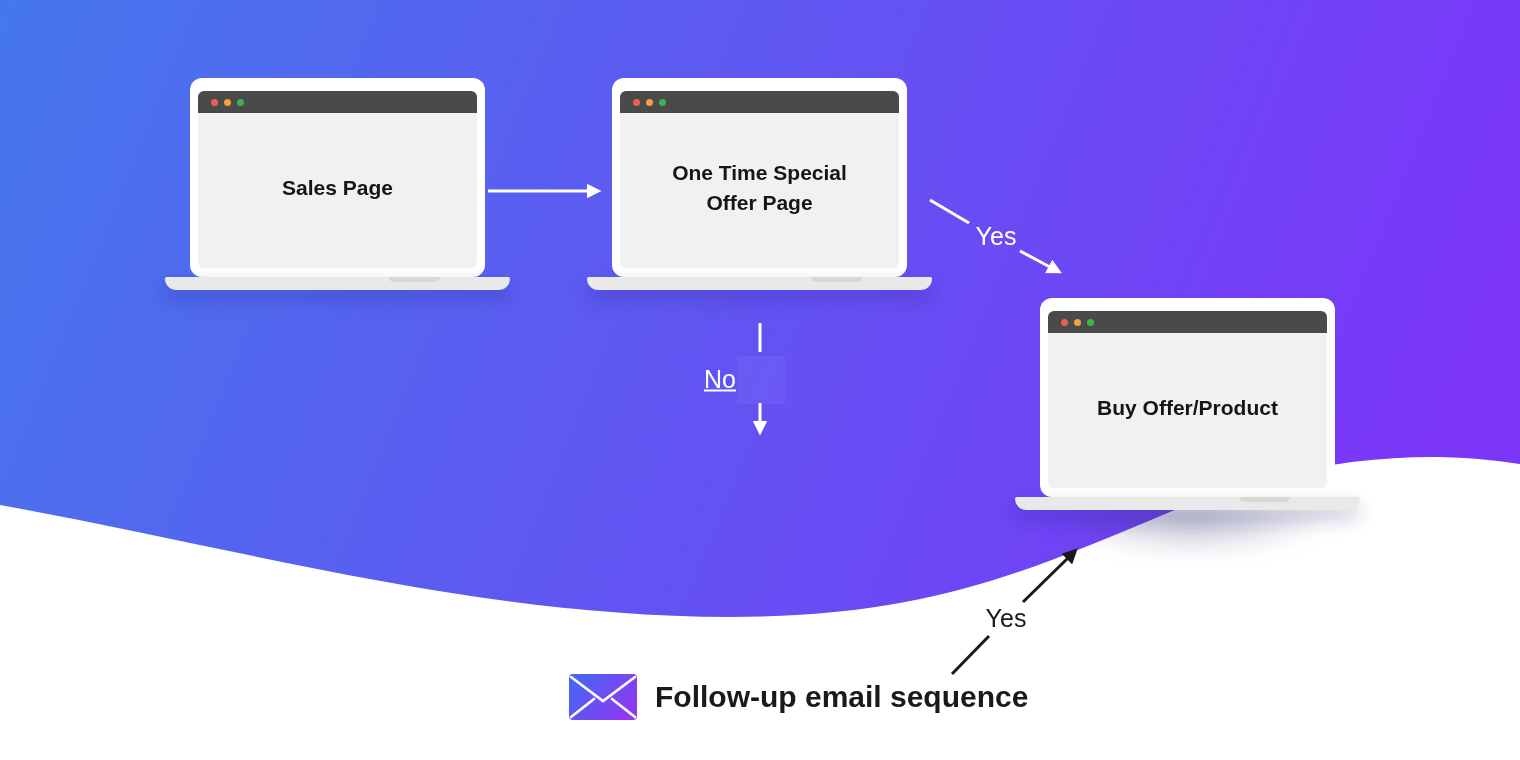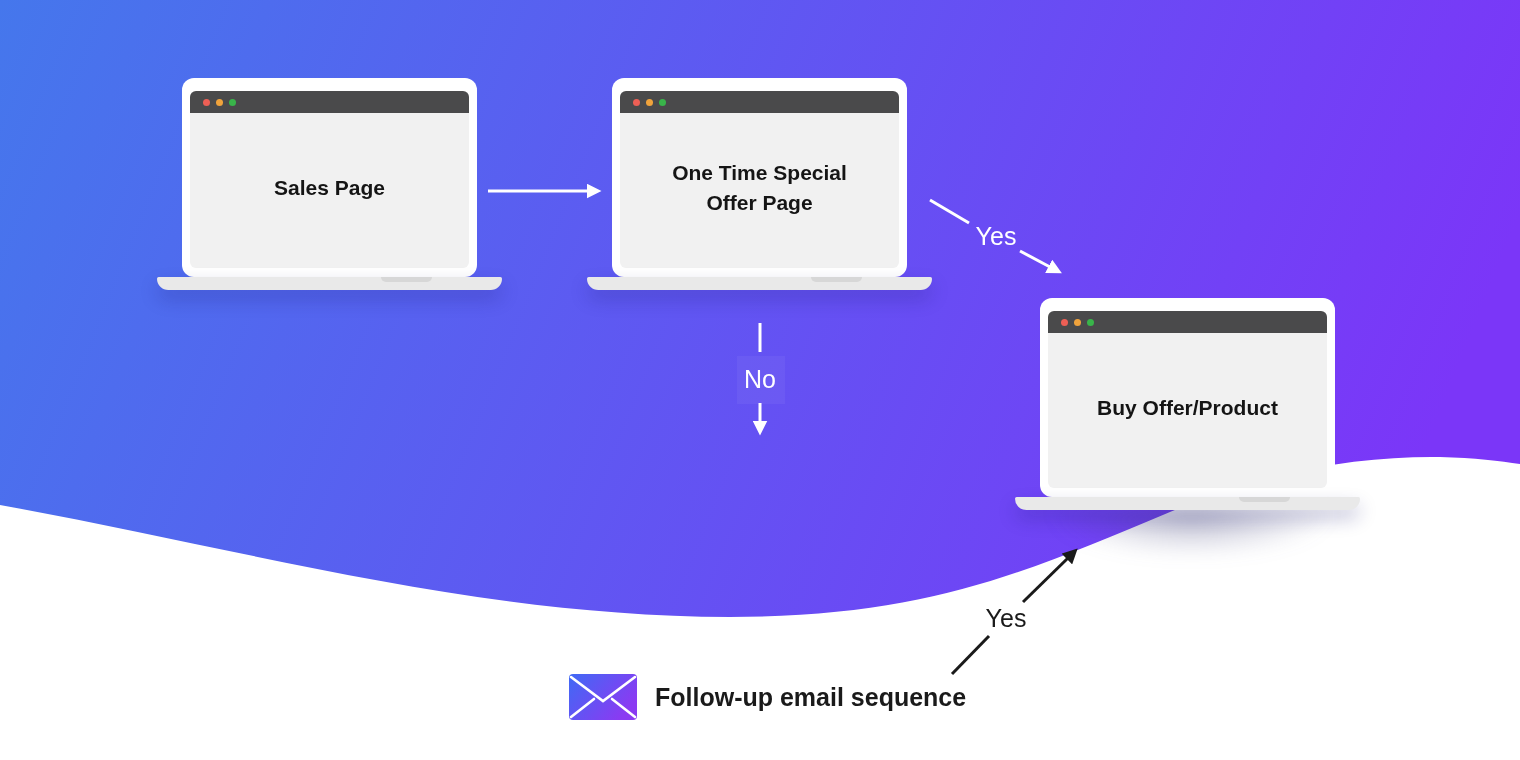--- a/index.html
+++ b/index.html
@@ -7,21 +7,21 @@
     position:relative;
     width:1520px;height:760px;
     overflow:hidden;
     background:linear-gradient(112deg, var(--background-start) 0%, var(--background-end) 88%);
     font-family:"Liberation Sans", sans-serif;
   }
   svg.layer{position:absolute;left:0;top:0;}
 
   
   .laptop{position:absolute;width:295px;height:212px;}
-  .laptop-1{left:182px;top:78px;}
+  .laptop-1{left:190px;top:78px;}
   .laptop-2{left:612px;top:78px;}
   .laptop-3{left:1040px;top:298px;}
   .screen{
     position:relative;box-sizing:border-box;
     width:295px;height:199px;
     background:var(--bezel);
     border-radius:12px;
     padding:13px 8px 9px 8px;
   }
   .browser{height:100%;border-radius:6px;overflow:hidden;display:flex;flex-direction:column;}
@@ -44,29 +44,29 @@
     position:absolute;left:1015px;top:506px;width:340px;height:140px;
     background:radial-gradient(ellipse 58% 42% at 52% 6%, rgba(70,70,125,0.38), rgba(70,70,125,0) 72%);
     filter:blur(9px);
   }
 
   
   .edge-label{position:absolute;transform:translate(-50%,-50%);font-size:25px;}
   .edge-label.white{color:#ffffff;}
   .edge-label.dark{color:var(--arrow-black);}
   .label-yes-top{left:996px;top:236px;}
-  .label-no{left:760px;top:379px;}
+  .label-no{left:720px;top:379px;text-decoration:underline;}
   .label-yes-bottom{left:1006px;top:618px;}
   .no-backdrop{position:absolute;left:737px;top:356px;width:48px;height:48px;background:rgba(255,255,255,0.05);}
 
   
   .email-icon{position:absolute;left:569px;top:674px;}
   .email-label{
     position:absolute;left:655px;top:697px;transform:translateY(-50%);
-    font-size:25px;font-weight:bold;color:var(--arrow-black);white-space:nowrap;
+    font-size:30px;font-weight:bold;color:var(--arrow-black);white-space:nowrap;
   }
 </style>
 </head>
 <body>
 
 <div class="canvas">
 
   <svg class="layer" width="1520" height="760" aria-hidden="true">
     <path d="M0,505 C240,548 470,616 730,617 C930,617 1030,570 1170,512 C1270,470 1360,456 1440,457 C1475,458 1500,461 1520,464 L1520,760 L0,760 Z" fill="var(--wave)"></path>
   </svg>

